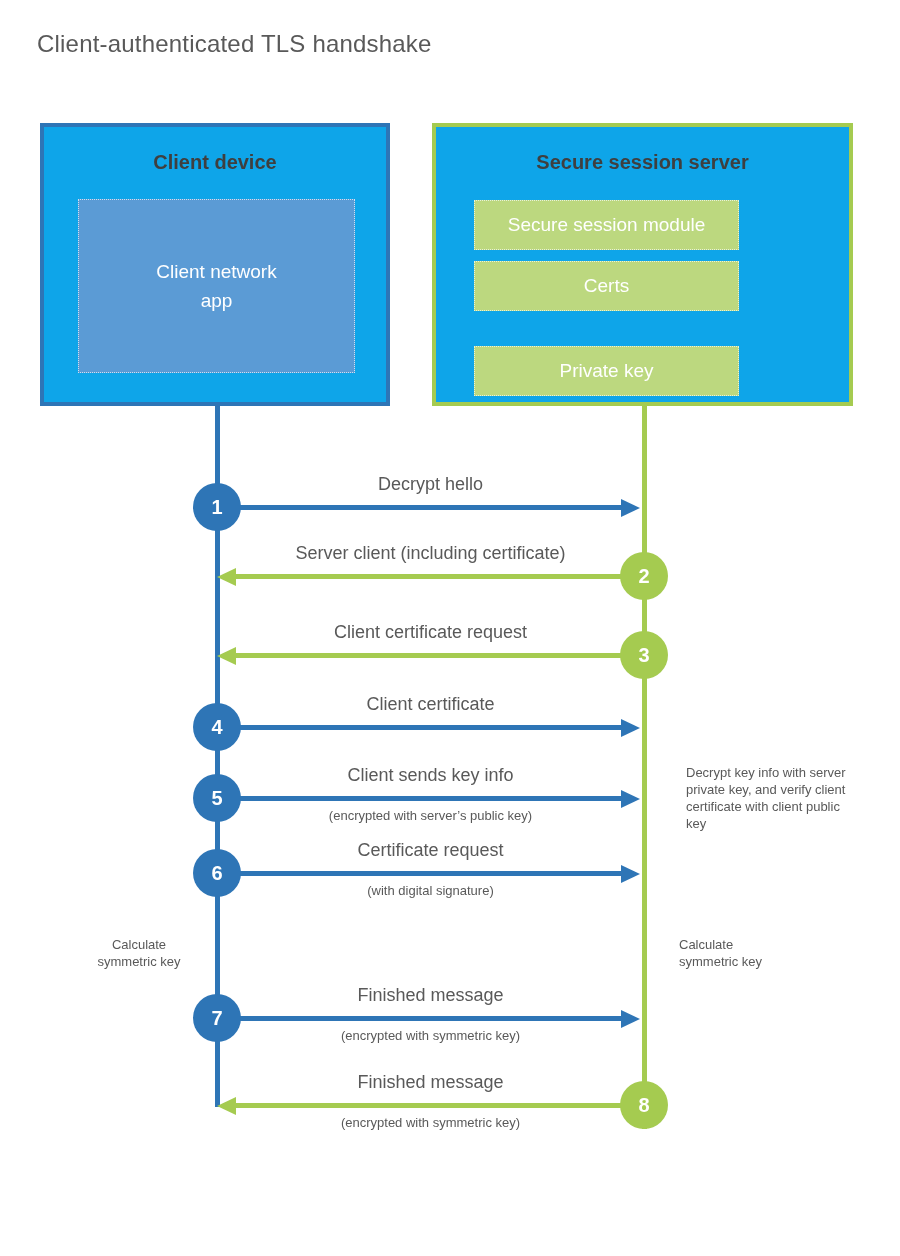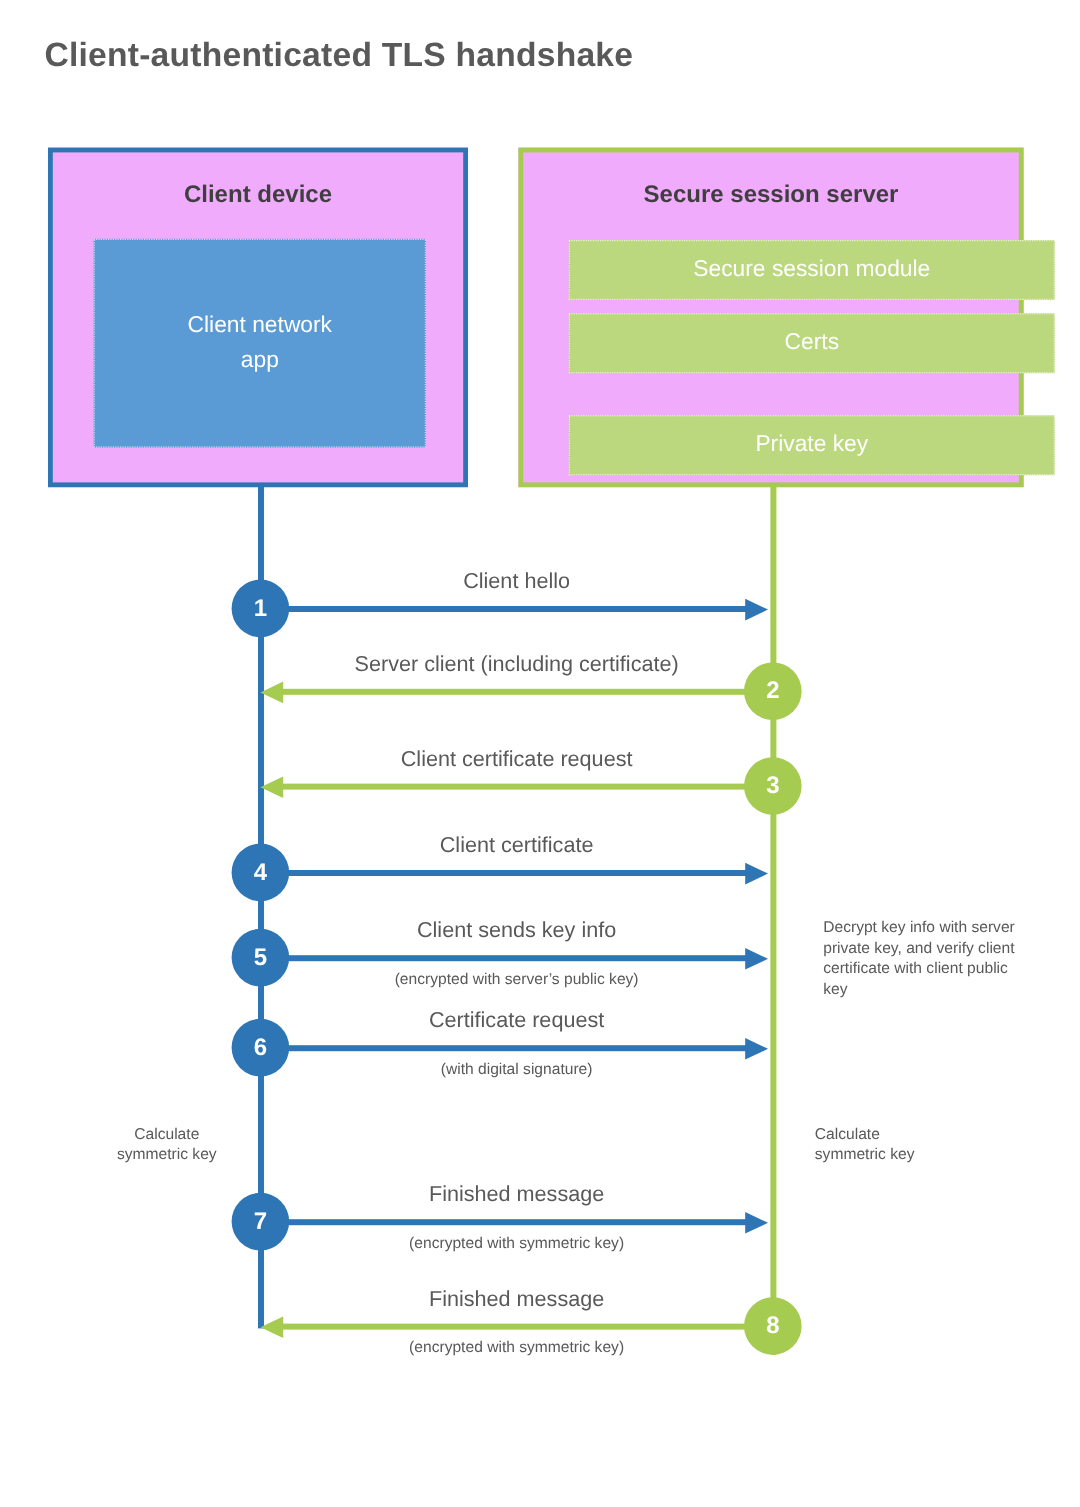--- a/index.html
+++ b/index.html
@@ -11,32 +11,32 @@
     width: 900px;
     height: 1256px;
     background: #ffffff;
     overflow: hidden;
   }
 
   .diagram-title {
     position: absolute;
     left: 37px;
     top: 30px;
-    font-size: 28px;
-    font-weight: 700;
+    font-size: 24px;
+    font-weight: 400;
     color: #595959;
     letter-spacing: 0.2px;
   }
 
   
   .entity {
     position: absolute;
     top: 123px;
     height: 283px;
-    background: #f0abfc;
+    background: #0ea5e9;
   }
   .entity.client { left: 40px;  width: 350px; border: 4px solid #2e75b6; }
   .entity.server { left: 432px; width: 421px; border: 4px solid #a5cb50; }
 
   .entity-title {
     margin-top: 24px;
     text-align: center;
     font-size: 20px;
     font-weight: 700;
     color: #3f3f3f;
@@ -52,21 +52,21 @@
     color: #ffffff;
     font-size: 19px;
     line-height: 29px;
     text-align: center;
   }
   .app-box .wrap-narrow { width: 150px; }
 
   .module-bar {
     position: absolute;
     left: 38px;
-    width: 405px; height: 50px;
+    width: 265px; height: 50px;
     background: #bcd87f;
     border: 1px dotted #e9f2d9;
     display: flex; align-items: center; justify-content: center;
     color: #ffffff;
     font-size: 19px;
   }
   .module-bar.m0 { top: 73px; }
   .module-bar.m1 { top: 134px; }
   .module-bar.m2 { top: 195px; margin-top: 24px; }
 
@@ -151,21 +151,21 @@
   <div class="entity server">
     <div class="entity-title">Secure session server</div>
     <div class="module-bar m0">Secure session module</div>
     <div class="module-bar m1">Certs</div>
     <div class="module-bar m2">Private key</div>
   </div>
 
   <div class="vline blue"></div>
   <div class="vline green"></div>
 
-  <div class="msg" style="top:474px">Client hello</div>
+  <div class="msg" style="top:474px">Decrypt hello</div>
   <div class="arrow blue right" style="top:505px"></div>
   <div class="badge blue" style="top:483px">1</div>
 
   <div class="msg" style="top:543px">Server client (including certificate)</div>
   <div class="arrow green left" style="top:574px"></div>
   <div class="badge green" style="top:552px">2</div>
 
   <div class="msg" style="top:622px">Client certificate request</div>
   <div class="arrow green left" style="top:653px"></div>
   <div class="badge green" style="top:631px">3</div>

